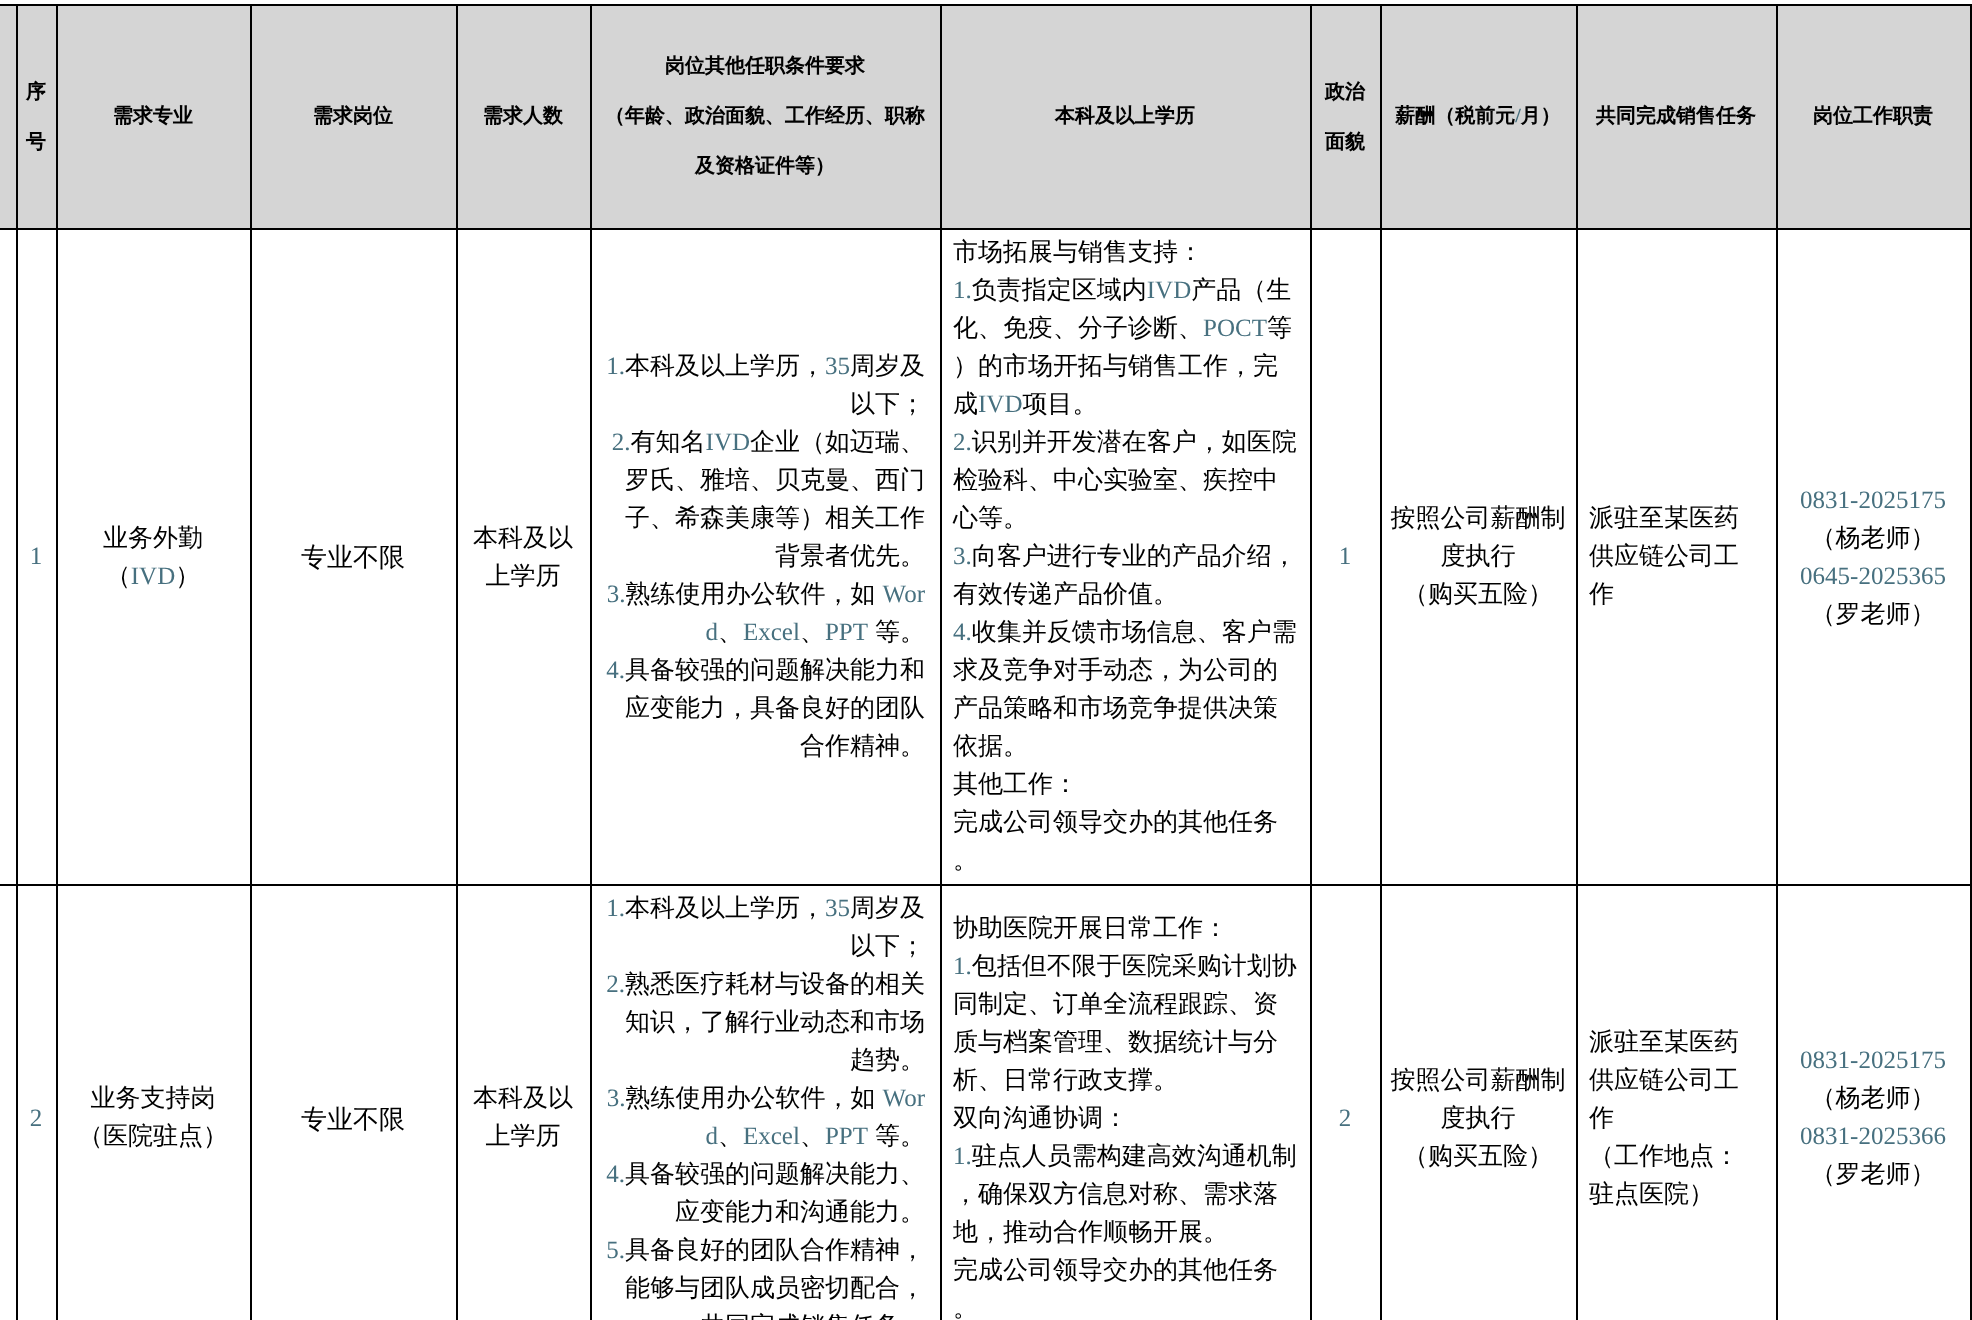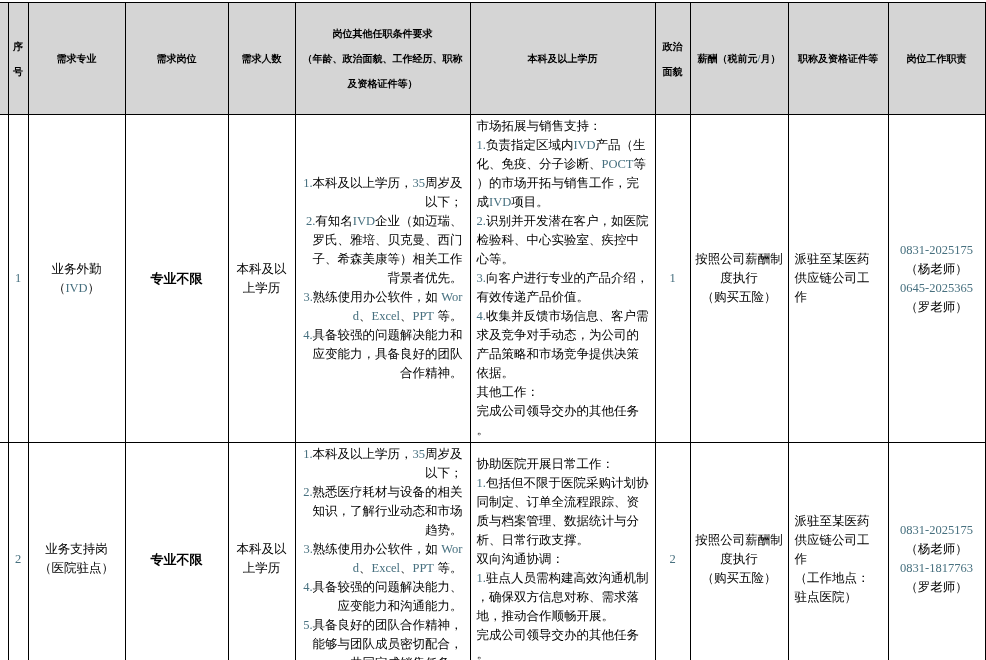--- a/index.html
+++ b/index.html
@@ -32,21 +32,21 @@
     text-align:center;
   }
   .jobs td {
     font-size:12.5px;
     line-height:19px;
     background:#ffffff;
   }
   .jobs th.first, .jobs td.first { border-left:none; padding:0; }
   td.left { text-align:left; padding:2px 6px;margin-left:24px; }
   td.cell-req { padding:2px 7px; text-align:right; }
-  td.bold-cell { font-weight:bold; font-size:13px;margin-left:16px; }
+  td.bold-cell { font-weight:normal; font-size:13px;margin-left:16px; }
   .lat { font-family:"Liberation Serif", serif; color:#47707f; }
   tr.h-header { height:112px; }
   tr.h-r1 { height:305px; }
   tr.h-r2 { height:233px; }
 </style>
 </head>
 <body>
 
 <div class="page">
   <table class="jobs">
@@ -68,21 +68,21 @@
         <tr class="h-header">
       <th class="first"></th>
       <th>序号</th>
       <th>需求专业</th>
       <th>需求岗位</th>
       <th>需求人数</th>
       <th>岗位其他任职条件要求<br>（年龄、政治面貌、工作经历、职称及资格证件等）</th>
       <th>本科及以上学历</th>
       <th>政治面貌</th>
       <th>薪酬（税前元<span class="lat">/</span>月）</th>
-      <th>职称及资格证件等</th>
+      <th>共同完成销售任务</th>
       <th>岗位工作职责</th>
     </tr>
 
     <tr class="h-r1">
       <td class="first"></td>
       <td><span class="lat">1</span></td>
       <td>业务外勤<br>（<span class="lat">IVD</span>）</td>
       <td class="bold-cell">专业不限</td>
       <td>本科及以上学历</td>
       <td class="cell-req"><span class="lat">1.</span>本科及以上学历，<span class="lat">35</span>周岁及以下；<br><span class="lat">2.</span>有知名<span class="lat">IVD</span>企业（如迈瑞、罗氏、雅培、贝克曼、西门子、希森美康等）相关工作背景者优先。<br><span class="lat">3.</span>熟练使用办公软件，如 <span class="lat">Word</span>、<span class="lat">Excel</span>、<span class="lat">PPT</span> 等。<br><span class="lat">4.</span>具备较强的问题解决能力和应变能力，具备良好的团队合作精神。</td>
@@ -97,18 +97,18 @@
       <td class="first"></td>
       <td><span class="lat">2</span></td>
       <td>业务支持岗<br>（医院驻点）</td>
       <td class="bold-cell">专业不限</td>
       <td>本科及以上学历</td>
       <td class="cell-req"><span class="lat">1.</span>本科及以上学历，<span class="lat">35</span>周岁及以下；<br><span class="lat">2.</span>熟悉医疗耗材与设备的相关知识，了解行业动态和市场趋势。<br><span class="lat">3.</span>熟练使用办公软件，如 <span class="lat">Word</span>、<span class="lat">Excel</span>、<span class="lat">PPT</span> 等。<br><span class="lat">4.</span>具备较强的问题解决能力、应变能力和沟通能力。<br><span class="lat">5.</span>具备良好的团队合作精神，能够与团队成员密切配合，共同完成销售任务。</td>
       <td class="left">协助医院开展日常工作：<br><span class="lat">1.</span>包括但不限于医院采购计划协同制定、订单全流程跟踪、资质与档案管理、数据统计与分析、日常行政支撑。<br>双向沟通协调：<br><span class="lat">1.</span>驻点人员需构建高效沟通机制，确保双方信息对称、需求落地，推动合作顺畅开展。<br>完成公司领导交办的其他任务。</td>
       <td><span class="lat">2</span></td>
       <td>按照公司薪酬制度执行<br>（购买五险）</td>
       <td class="left">派驻至某医药供应链公司工作<br>（工作地点：驻点医院）</td>
-      <td><span class="lat">0831-2025175</span><br>（杨老师）<br><span class="lat">0831-1817763</span><br>（罗老师）</td>
+      <td><span class="lat">0831-2025175</span><br>（杨老师）<br><span class="lat">0831-2025366</span><br>（罗老师）</td>
     </tr>
 
   </tbody>
     </table>
 </div>
 
 </body></html>

